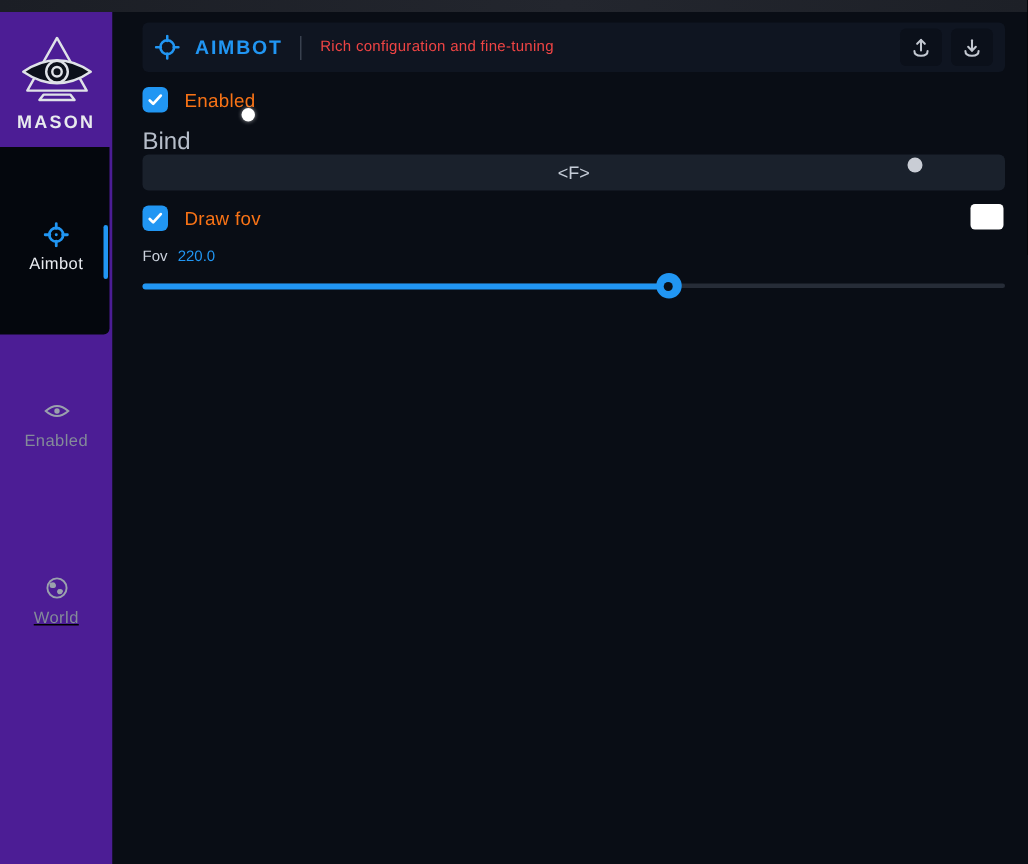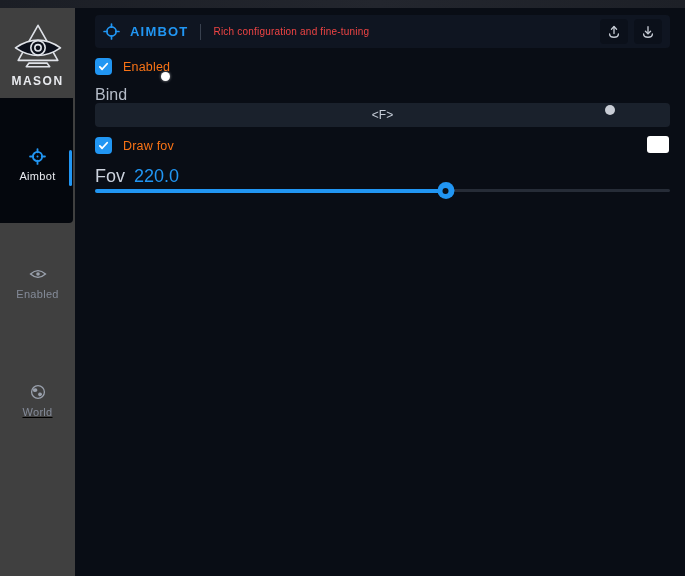--- a/index.html
+++ b/index.html
@@ -10,21 +10,21 @@
     background:#0a0e16;
   }
   
   .top-strip {
     position:absolute; left:0; top:0; width:685px; height:8px;
     background:linear-gradient(90deg,#1b1e25,#23262e 55%,#1d2027);
   }
   
   .sidebar {
     position:absolute; left:0; top:8px; width:75px; height:568px;
-    background:#404040;
+    background:#4c1d95;
   }
   .logo-wrap { position:absolute; left:0; top:14px; width:75px; text-align:center; }
   .brand-name {
     margin-top:4px; color:#e8eaee; font-size:12px; font-weight:bold;
     letter-spacing:1.5px;
   }
   .active-block {
     position:absolute; left:0; top:90px; width:73px; height:125px;
     background:#04070d; border-radius:0 0 4px 0;
   }
@@ -64,21 +64,21 @@
   .bind-input {
     position:absolute; left:20px; top:95px; width:575px; height:24px;
     background:#1a212c; border-radius:4px; cursor:pointer;
     display:flex; align-items:center; justify-content:center;
     color:#c6cdd8; font-size:12px;
   }
   .color-swatch {
     position:absolute; left:572px; top:128px; width:22px; height:17px;
     border-radius:3px; cursor:pointer;
   }
-  .fov-row { position:absolute; left:20px; top:158px; font-size:18px; }
+  .fov-row { position:absolute; left:20px; top:158px; font-size:10px; }
   .fov-row .lbl { color:#ccd2dd; }
   .fov-row .val { color:#2196f3; margin-left:4px; }
   .slider { position:absolute; left:20px; top:174px; width:575px; height:16px; cursor:pointer; }
   .slider-track {
     position:absolute; left:0; top:7px; width:100%; height:3px;
     background:#262c37; border-radius:2px;
   }
   .slider-fill {
     position:absolute; left:0; top:6.5px; height:4px;
     background:#2196f3; border-radius:2px;

